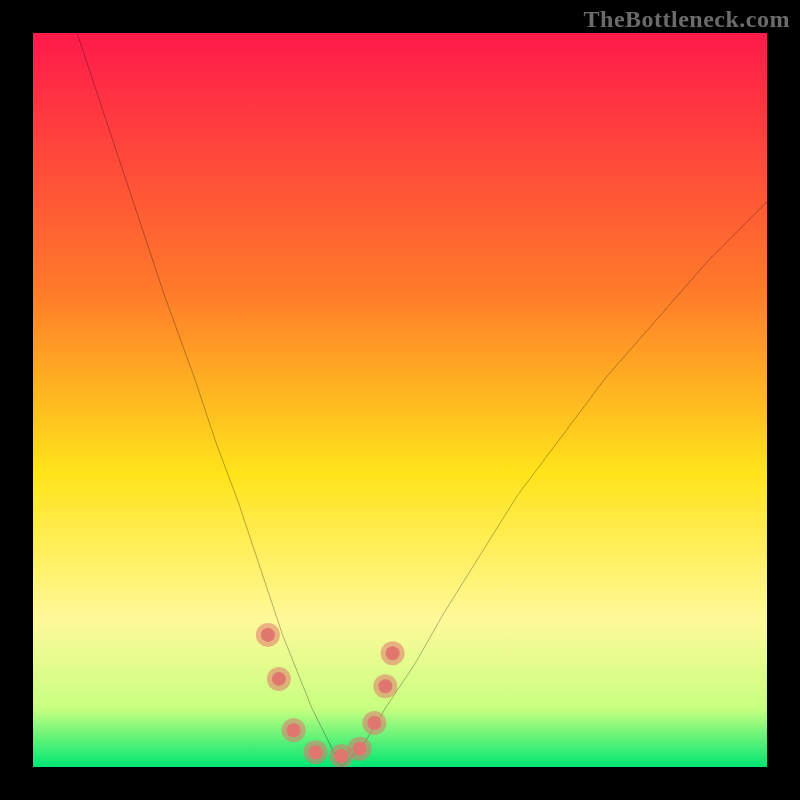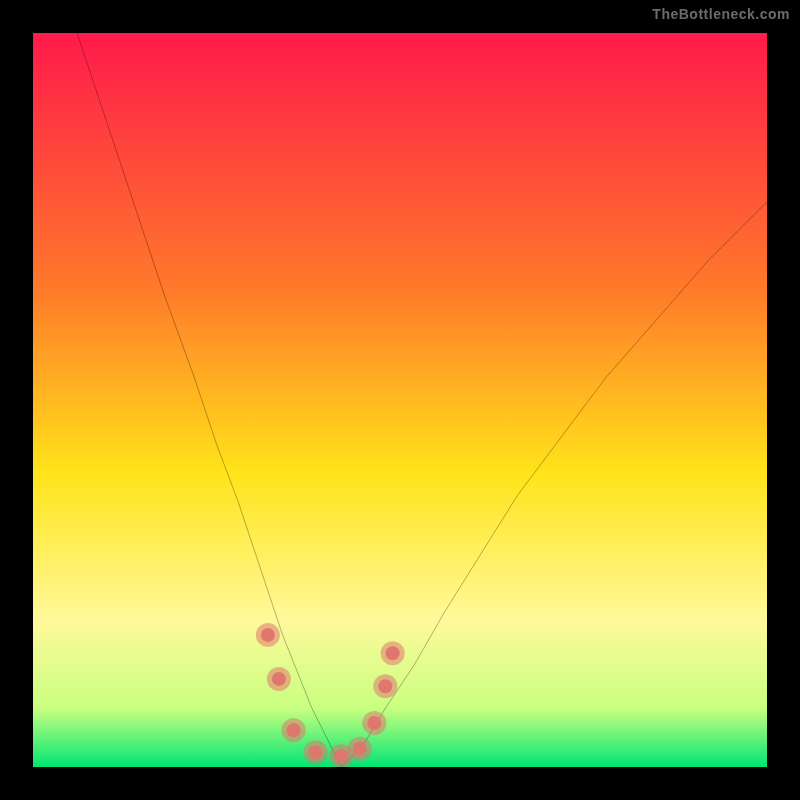--- a/index.html
+++ b/index.html
@@ -1,18 +1,18 @@
 <!DOCTYPE html>
 <html><head>
 <meta charset="utf-8">
 <style>
   html,body{margin:0;padding:0;width:800px;height:800px;background:#000;}
   #wrap{position:relative;width:800px;height:800px;background:#000;}
   #plot{position:absolute;left:33px;top:33px;width:734px;height:734px;}
-  #attrib{position:absolute;right:10px;top:6px;font-family:Liberation Sans, sans-serif;font-size:14px;font-weight:600;color:#6b6b6b;letter-spacing:0.5px;}
+  #attrib{position:absolute;right:10px;top:6px;font-family:Liberation Serif, serif;font-size:24px;font-weight:600;color:#6b6b6b;letter-spacing:0.5px;}
 </style>
 </head>
 <body>
 <div id="wrap">
 
 <div id="attrib">TheBottleneck.com</div>
 <svg id="plot" viewBox="0 0 100 100" preserveAspectRatio="none">
   <defs>
     <linearGradient id="bg" x1="0" y1="0" x2="0" y2="1">
           <stop offset="0%" stop-color="#ff1a4b"></stop>

